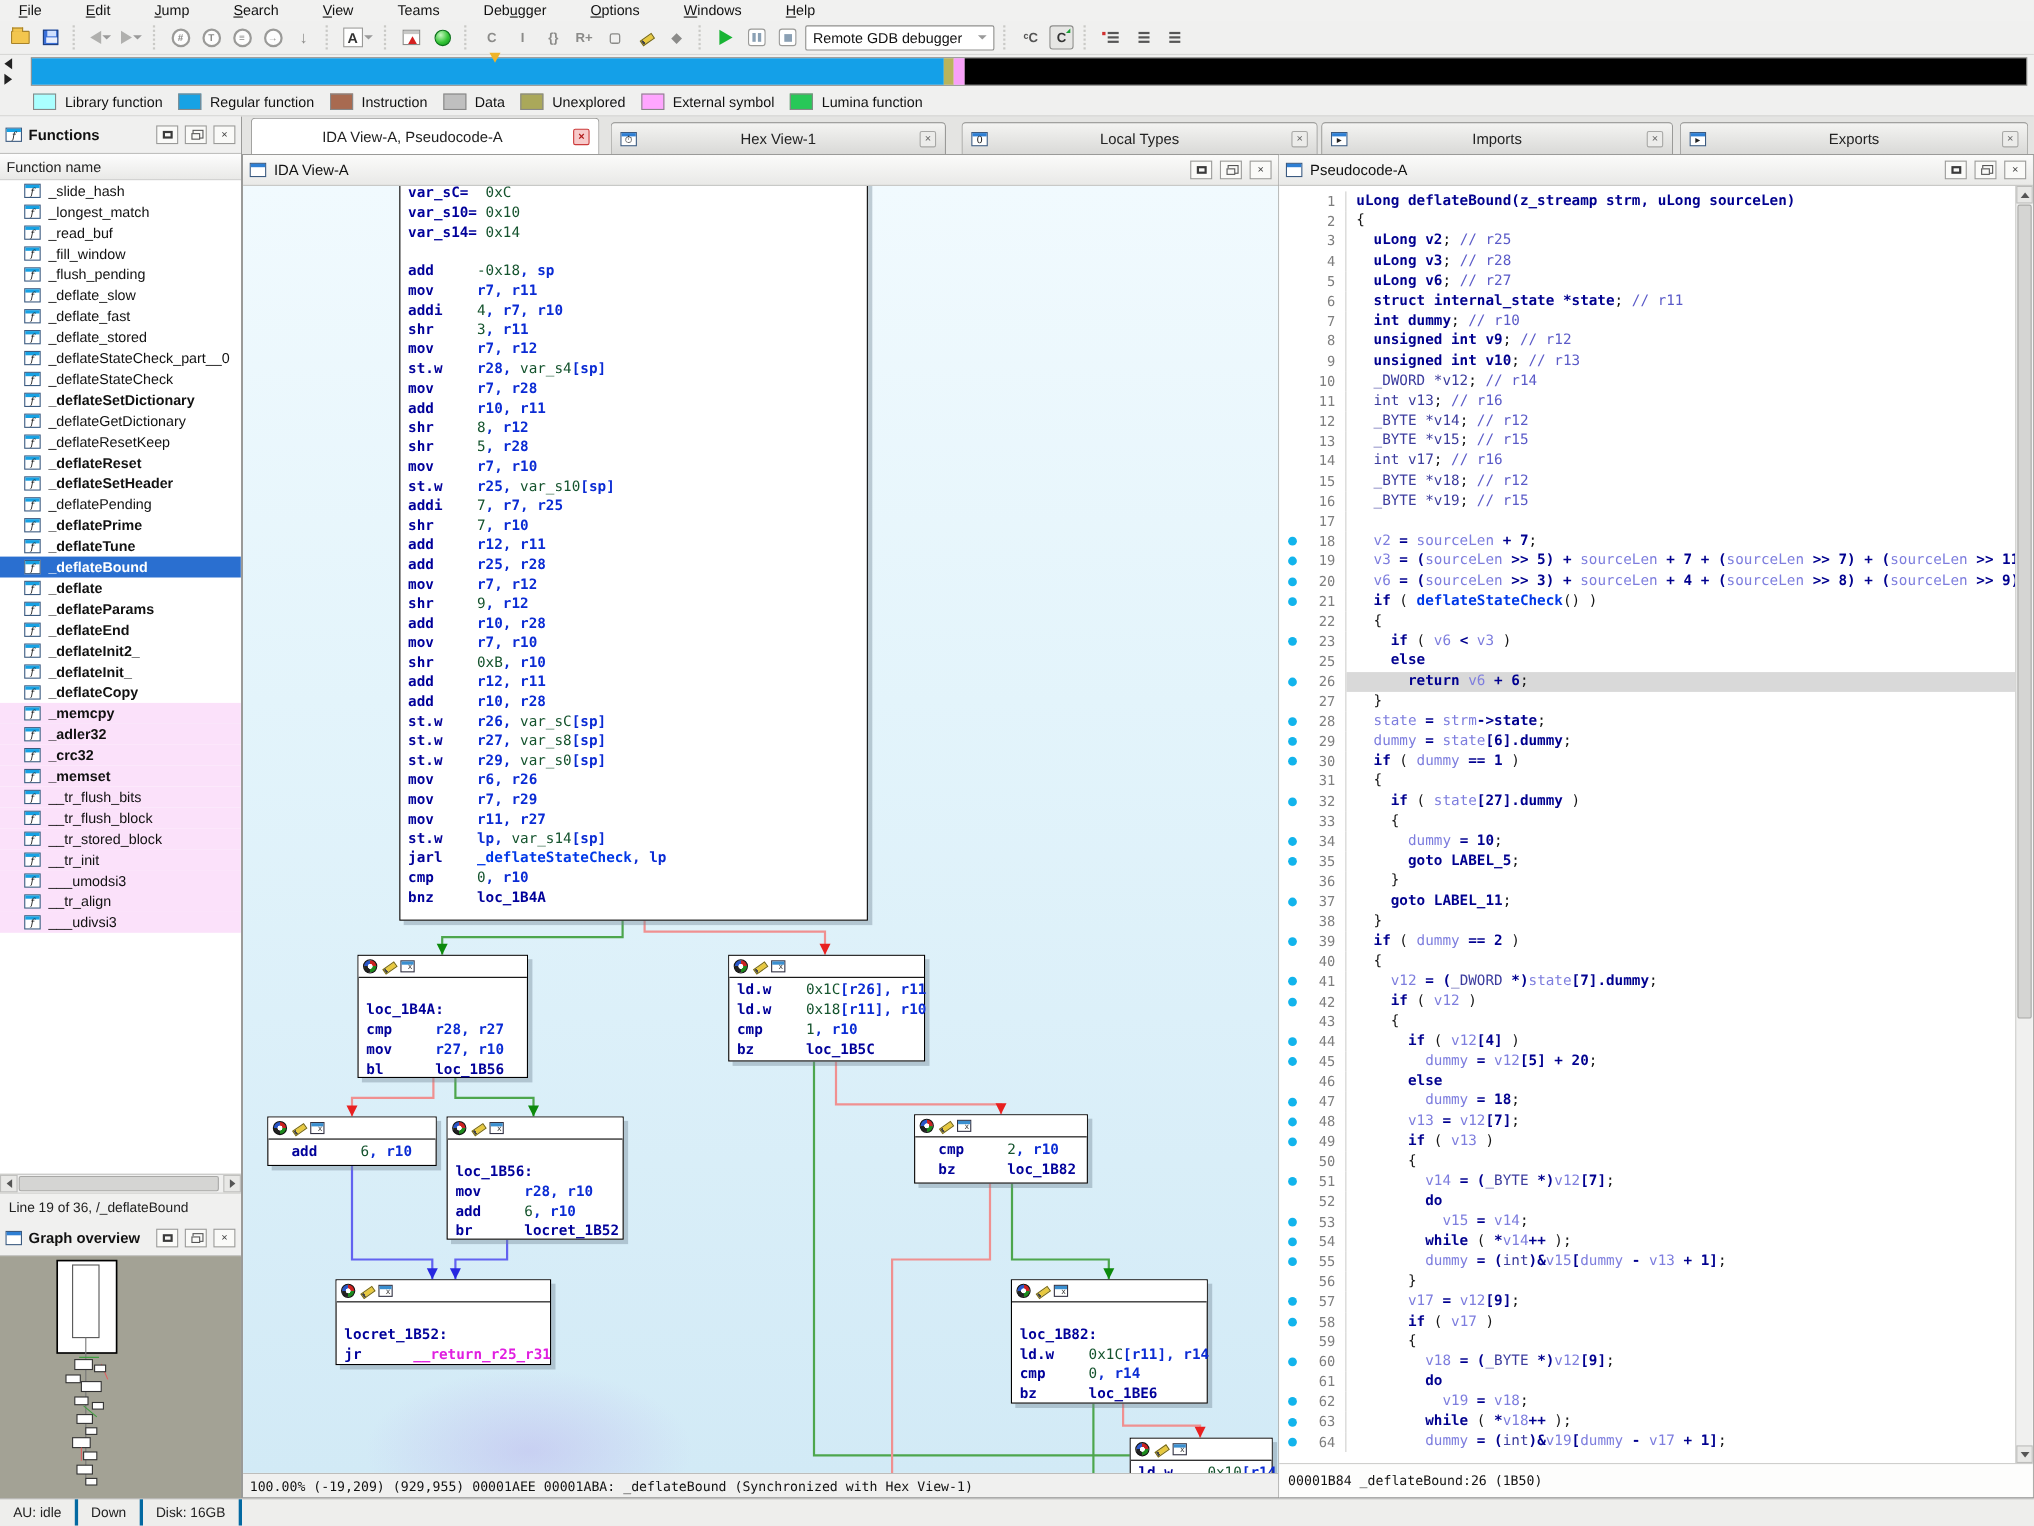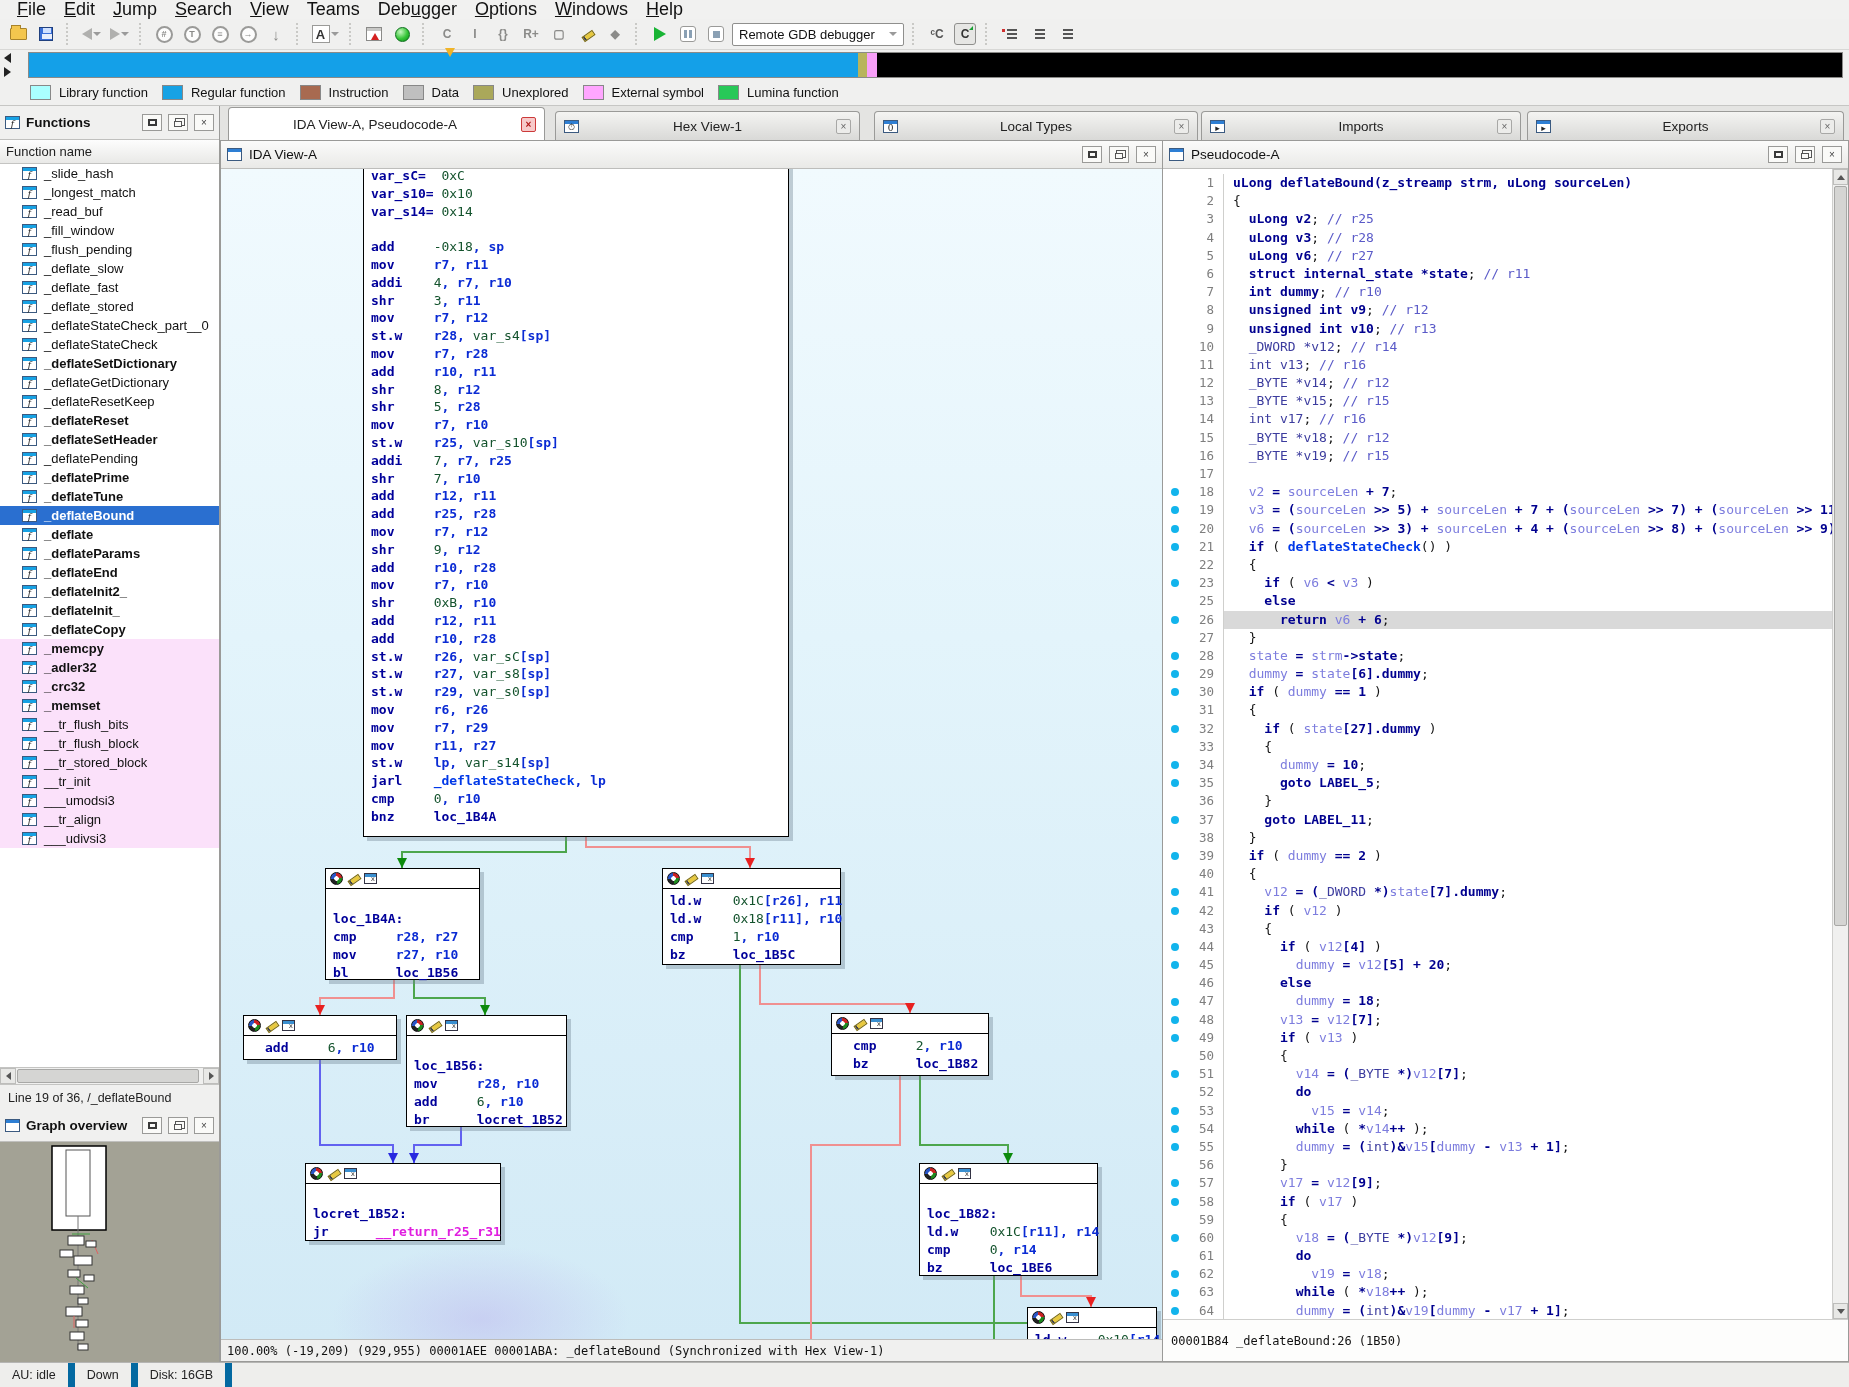--- a/index.html
+++ b/index.html
@@ -3,21 +3,21 @@
 <meta charset="utf-8">
 <style>
   * { margin:0; padding:0; box-sizing:border-box; }
   html,body { width:1849px; height:1387px; overflow:hidden; background:#e8e8e8;
     font-family:"Liberation Sans", sans-serif; }
   .app { position:relative; width:1849px; height:1387px; background:#f0f0ef;
     display:flex; flex-direction:column; }
 
   
   .menubar { height:19px; background:#f1f1f0; display:flex; align-items:center;
-    padding-left:8px; font-size:18px; color:#111; flex:none; }
+    padding-left:8px; font-size:13px; color:#111; flex:none;gap:22px; }
   .menu-item { padding:1px 9px; cursor:default; }
   .menu-item u { text-decoration:underline; }
 
   
   .toolbar { height:31px; background:#f0f0ef; border-bottom:1px solid #d8d8d6;
     display:flex; align-items:center; padding-left:6px; gap:4px; flex:none; }
   .tsep { width:5px; height:22px; border-left:2px dotted #c9c9c6; margin:0 4px; }
   .tbtn { width:24px; height:24px; display:flex; align-items:center; justify-content:center;
     border-radius:2px; font-size:12px; color:#666; position:relative; flex:none; }
   .caret-dn { width:0; height:0; border-left:4px solid transparent; border-right:4px solid transparent;
@@ -182,39 +182,39 @@
   .pcode { flex:1; padding-left:9px; overflow:hidden; }
   .prow.hl .pcode { background:#d9d9d9; }
 
   .vscroll { width:16px; flex:none; background:#f0f0ef; border-left:1px solid #cfcfcd; position:relative; }
   .vs-btn { position:absolute; left:0; width:15px; height:16px; background:#e8e8e6; border:1px solid #bdbdbb;
     display:flex; align-items:center; justify-content:center; }
   .tri-u { width:0;height:0;border-left:4px solid transparent;border-right:4px solid transparent;border-bottom:5px solid #555; }
   .tri-d { width:0;height:0;border-left:4px solid transparent;border-right:4px solid transparent;border-top:5px solid #555; }
   .vs-thumb { position:absolute; left:1px; top:17px; width:13px; height:740px; background:#d5d5d3;
     border:1px solid #a8a8a6; border-radius:2px; }
-  .pseudo-status { height:42px; background:#fdfdfc; border-top:1px solid #cfcfcd; font-family:"DejaVu Sans Mono", monospace;
+  .pseudo-status { height:31px; background:#fdfdfc; border-top:1px solid #cfcfcd; font-family:"DejaVu Sans Mono", monospace;
     font-size:12px; color:#111; display:flex; align-items:center; padding-left:8px; flex:none; }
 
   
   .tk-m { color:#00009a; font-weight:bold; }
   .tk-r { color:#0a2bd4; font-weight:bold; }
   .tk-g { color:#14532d; font-weight:normal; }
   .tk-f { color:#0038e8; font-weight:bold; }
   .tk-x { color:#e01ee0; font-weight:bold; }
   .tk-k { color:#00008f; font-weight:bold; }
   .tk-d { color:#3c3c9e; }
   .tk-v { color:#7d7dde; }
   .tk-c { color:#5a5ac8; }
   .tk-p { color:#141414; }
 
   
   .statusbar { height:25px; background:#eeeeec; border-top:1px solid #b5b5b3; display:flex;
     align-items:center; font-size:12.5px; color:#222; flex:none; }
-  .sb-cell { padding:0 12px; height:100%; display:flex; align-items:center; border-right:7px solid #0369a1; }
+  .sb-cell { padding:0 12px; height:100%; display:flex; align-items:center; border-right:3px solid #0369a1; }
 </style>
 </head>
 <body>
 
 <div class="app">
 
   <div class="menubar" id="menubar">
       <span class="menu-item"><u>F</u>ile</span>
       <span class="menu-item"><u>E</u>dit</span>
       <span class="menu-item"><u>J</u>ump</span>

